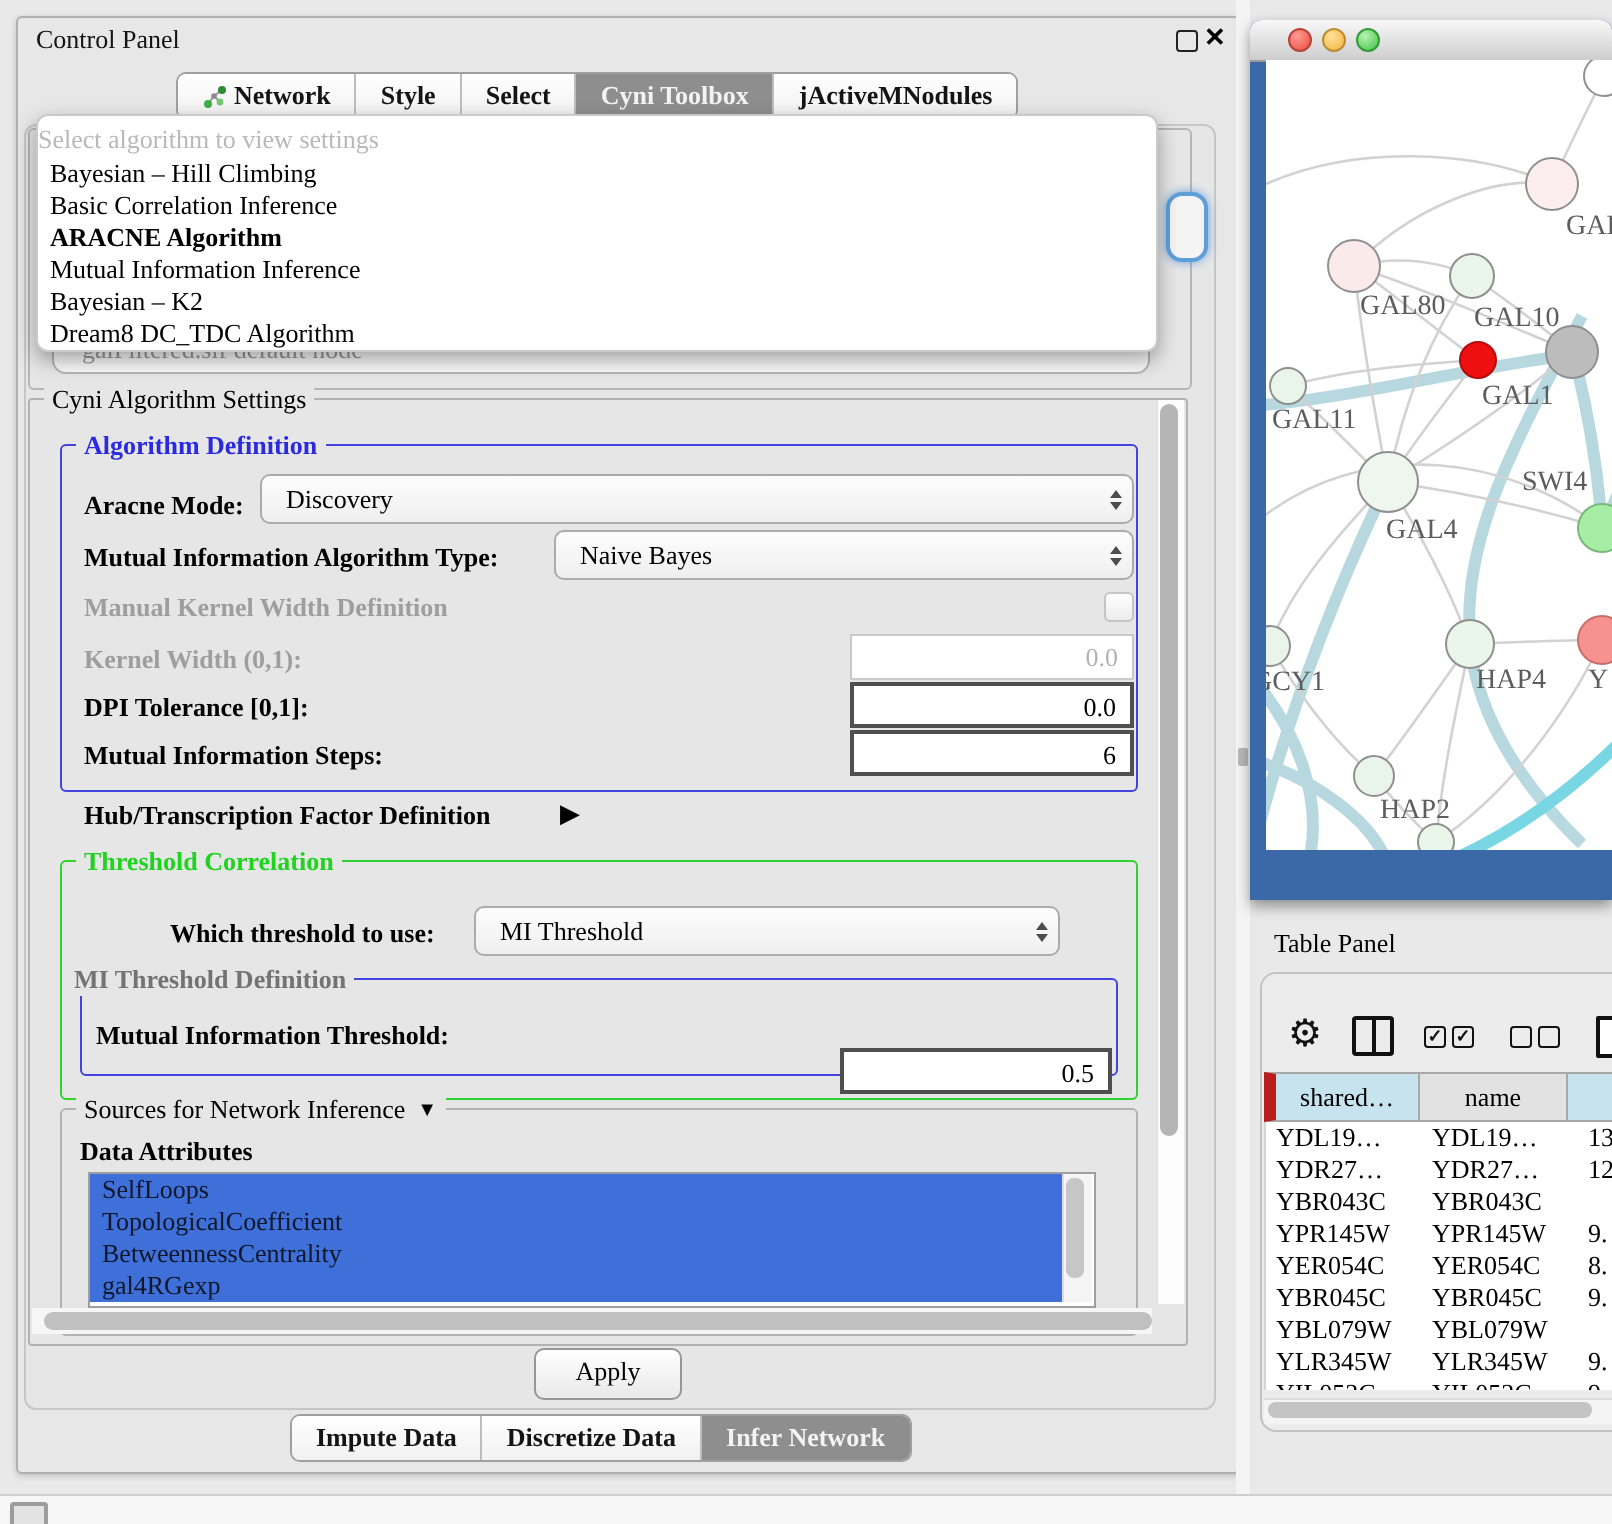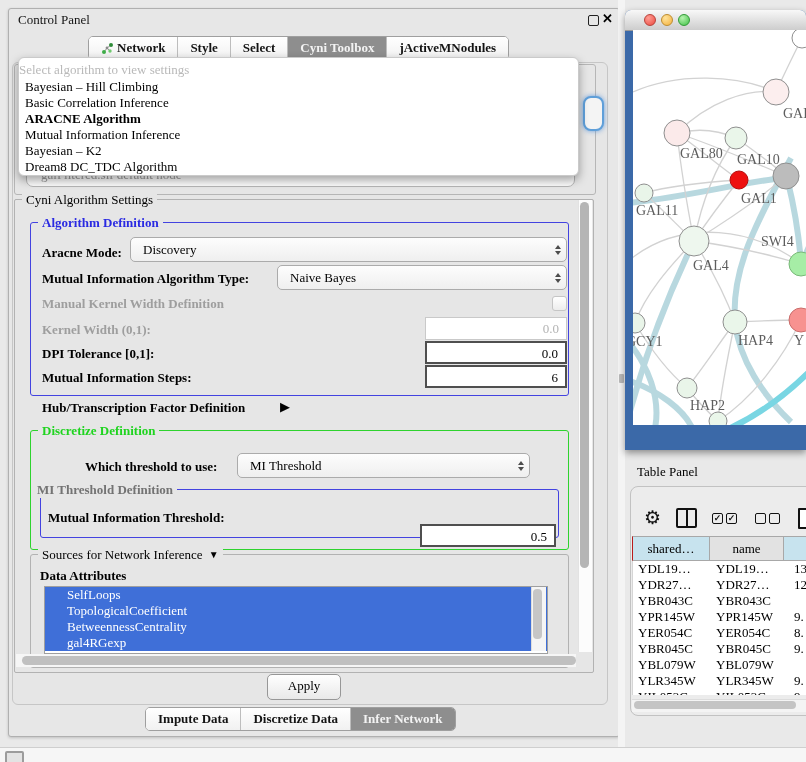--- a/index.html
+++ b/index.html
@@ -87,21 +87,21 @@
   #mi-group{left:40px;top:489px;width:517px;height:47px;border-color:#4343e0}
   #mi-title{left:33px;top:482px;color:#737373;font-weight:bold}
   #lbl-mithr{left:48px;top:510px}
 
   #sources-group{left:30px;top:554px;width:537px;height:112px}
   #sources-title{left:38px;top:547px}
   #sources-caret{font-size:10px;position:relative;top:-1px;margin-left:6px}
   #lbl-dataattr{left:40px;top:568px}
   #attr-list{position:absolute;left:44px;top:586px;width:502px;height:66px;background:#fff;
     border:1px solid #9f9f9f;overflow:hidden;z-index:1}
-  .attr-item{height:16px;line-height:16px;padding-left:22px;background:#3f6fd8;color:#ffffff;
+  .attr-item{height:16px;line-height:16px;padding-left:6px;background:#3f6fd8;color:#0f172a;
     width:calc(100% - 16px);white-space:nowrap}
   #attr-vscroll{position:absolute;left:531px;top:587px;width:14px;height:64px;background:#f5f5f5;
     border-left:1px solid #ddd;z-index:2}
   #attr-vthumb{position:absolute;left:533px;top:589px;width:9px;height:50px;border-radius:4px;background:#c6c6c6;z-index:3}
 
   #settings-vscroll{position:absolute;left:578px;top:200px;width:13px;height:452px;background:#fcfcfc;border-left:1px solid #e2e2e2}
   #settings-vthumb{position:absolute;left:580px;top:202px;width:9px;height:366px;border-radius:5px;background:#b5b5b5}
   #settings-hscroll{position:absolute;left:16px;top:654px;width:560px;height:13px;background:#f6f6f6}
   #settings-hthumb{position:absolute;left:22px;top:656px;width:554px;height:9px;border-radius:5px;background:#c0c0c0}
 
@@ -137,21 +137,21 @@
   .col-box{width:17px;height:16px;border:2px solid #111;border-radius:2px;position:relative}
   .col-div{position:absolute;left:50%;top:0;width:2px;height:100%;background:#111;margin-left:-1px}
   .cb{display:inline-block;width:9px;height:9px;border:1.5px solid #111;border-radius:2px;font-size:9px;
     line-height:9px;text-align:center;font-weight:bold;margin-right:3px}
   .doc-box{width:13px;height:17px;border:2px solid #111;border-radius:1px;background:#fff}
 
   #tbl{position:absolute;left:632px;top:536px;width:230px}
   #tbl-header{display:flex;height:25px}
   .th{box-sizing:border-box;border:1px solid #a8a8a8;border-left:none;background:#e2e2e2;text-align:center;
     line-height:23px;overflow:hidden;white-space:nowrap}
-  .th:first-child{border-left:1px solid #b91c1c}
+  .th:first-child{border-left:6px solid #b91c1c}
   .th.hl{background:#c7e3ee}
   .col0{width:78px}.col1{width:74px}.col2{width:70px}
   #tbl-body{height:134px;overflow:hidden;background:#fff;border-left:1px solid #d5d5d5}
   .tr{display:flex;height:16px;line-height:16px}
   .td{box-sizing:border-box;padding-left:5px;white-space:nowrap;overflow:hidden}
   .td.col2{padding-left:9px}
   #tbl-hscroll{position:absolute;left:632px;top:699px;width:174px;height:12px;background:#f4f4f4;border-top:1px solid #ddd}
   #tbl-hthumb{position:absolute;left:634px;top:701px;width:162px;height:8px;border-radius:4px;background:#c4c4c4}
 
   
@@ -247,21 +247,21 @@
   <span id="lbl-dpi" class="lbl">DPI Tolerance [0,1]:</span>
   <div id="field-dpi" class="field active">0.0</div>
 
   <span id="lbl-steps" class="lbl">Mutual Information Steps:</span>
   <div id="field-steps" class="field active">6</div>
 
   <span id="hub-label">Hub/Transcription Factor Definition</span>
   <span id="hub-arrow">▶</span>
 
   <div id="threshold-group" class="grpbox"></div>
-  <span id="threshold-title" class="grp-title">Discretize Definition</span>
+  <span id="threshold-title" class="grp-title">Threshold Correlation</span>
 
   <span id="lbl-which" class="lbl">Which threshold to use:</span>
   <div id="combo-which" class="combo">
     <span>MI Threshold</span>
     <span class="spinner">
         <i class="up"></i>
         <i class="dn"></i>
       </span>
   </div>
 

